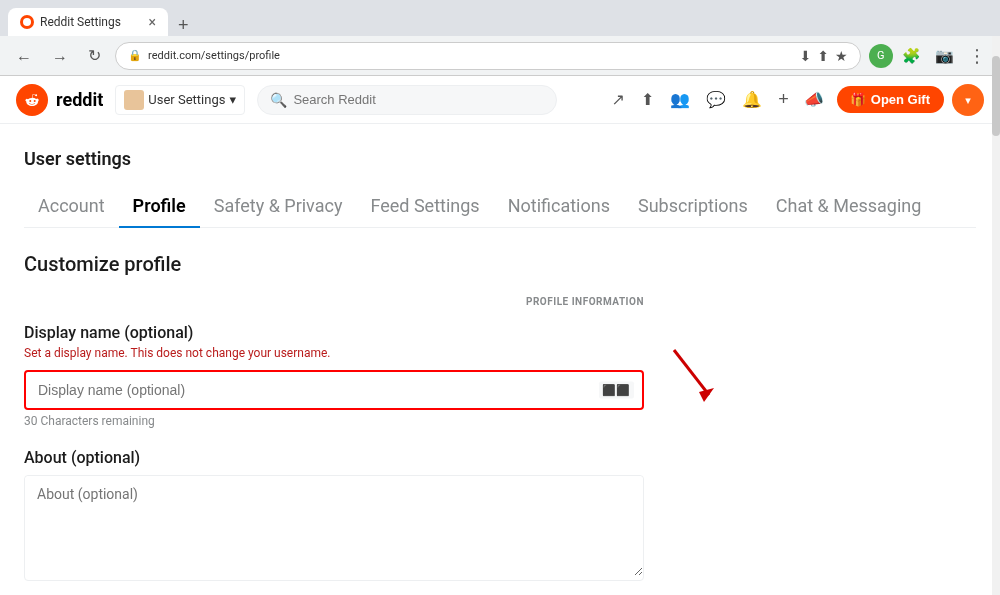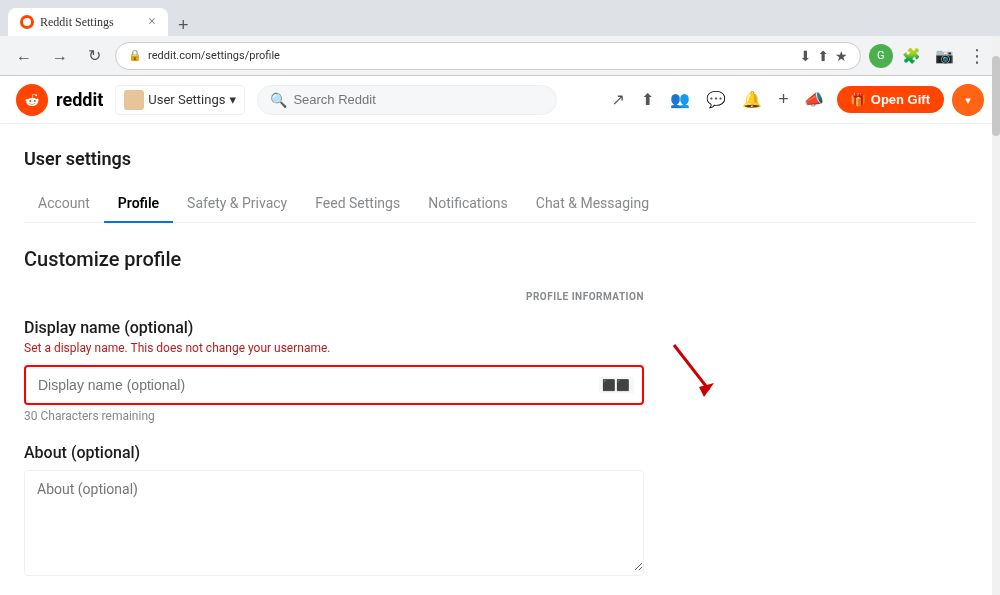--- a/index.html
+++ b/index.html
@@ -1,18 +1,18 @@
 <!DOCTYPE html>
 <html><head>
   <meta charset="utf-8">
   <style>
     * { margin: 0; padding: 0; box-sizing: border-box; }
     body { font-family: -apple-system, BlinkMacSystemFont, 'Segoe UI', Roboto, sans-serif; background: #fff; width: 1000px; height: 595px; overflow: hidden; }
     .tab-bar { display: flex; align-items: flex-end; padding: 6px 8px 0; background: #dee1e6; height: 36px; }
-    .tab { display: flex; align-items: center; gap: 6px; background: #fff; border-radius: 8px 8px 0 0; padding: 0 12px; height: 28px; font-size: 12px; color: #333; min-width: 160px; max-width: 220px; font-family: Liberation Serif, serif; }
+    .tab { display: flex; align-items: center; gap: 6px; background: #fff; border-radius: 8px 8px 0 0; padding: 0 12px; height: 28px; font-size: 12px; color: #333; min-width: 160px; max-width: 220px; }
     .tab-favicon { width: 14px; height: 14px; background: #ff4500; border-radius: 50%; display: flex; align-items: center; justify-content: center; }
     .tab-favicon::after { content: ''; width: 8px; height: 8px; background: white; border-radius: 50%; }
     .tab-title { flex: 1; font-size: 12px; white-space: nowrap; overflow: hidden; text-overflow: ellipsis; }
     .tab-close { color: #666; font-size: 14px; cursor: pointer; line-height: 1; }
     .tab-new { margin-left: 4px; background: none; border: none; font-size: 18px; color: #555; cursor: pointer; padding: 0 6px; }
     .browser-toolbar { display: flex; align-items: center; gap: 8px; padding: 6px 10px; background: #f1f3f4; border-bottom: 1px solid #ccc; height: 40px; }
     .nav-btn { background: none; border: none; font-size: 16px; color: #555; cursor: pointer; padding: 4px 6px; border-radius: 4px; }
     .address-bar { flex: 1; display: flex; align-items: center; background: #fff; border: 1px solid #ccc; border-radius: 20px; padding: 4px 12px; gap: 6px; height: 28px; }
     .lock-icon { color: #555; font-size: 11px; }
     .url-text { font-size: 11px; color: #333; flex: 1; }
@@ -35,21 +35,21 @@
     .icon-btn { background: none; border: none; font-size: 16px; color: #555; cursor: pointer; padding: 4px; }
     .open-gift-btn { background: #ff4500; color: white; border: none; border-radius: 20px; padding: 6px 14px; font-size: 13px; font-weight: 600; cursor: pointer; display: flex; align-items: center; gap: 4px; }
     .avatar-btn { width: 32px; height: 32px; border-radius: 50%; background: #ff4500; border: none; cursor: pointer; overflow: hidden; }
 
     
     .page-content { background: #fff; padding: 24px 24px 0; overflow-y: auto; height: calc(595px - 36px - 40px - 48px); }
     .page-title { font-size: 18px; font-weight: 600; color: #1c1c1c; margin-bottom: 16px; }
 
     
     .settings-tabs { display: flex; gap: 0; border-bottom: 1px solid #edeff1; margin-bottom: 24px; }
-    .tab-item { padding: 10px 14px; font-size: 14px; color: #878a8c; cursor: pointer; text-decoration: none; border-bottom: 2px solid transparent; margin-bottom: -1px; white-space: nowrap; }
+    .tab-item { padding: 10px 14px; font-size: 18px; color: #878a8c; cursor: pointer; text-decoration: none; border-bottom: 2px solid transparent; margin-bottom: -1px; white-space: nowrap; }
     .tab-item.active { color: #000000; border-bottom-color: #0079d3; font-weight: 600; }
 
     
     .settings-section { max-width: 620px; }
     .section-label { font-size: 10px; font-weight: 700; letter-spacing: 0.5px; color: #878a8c; text-transform: uppercase; margin-bottom: 16px; text-align: right; }
     .field-group { margin-bottom: 20px; }
     .field-label { font-size: 16px; font-weight: 500; color: #1c1c1c; margin-bottom: 4px; }
     .field-desc { font-size: 12px; color: #b91c1c; margin-bottom: 10px; }
     .text-input-wrapper { position: relative; border: 2px solid #ff0000; border-radius: 4px; }
     .text-input { width: 100%; padding: 10px 40px 10px 12px; font-size: 14px; border: none; outline: none; border-radius: 4px; color: #555; background: #fff; }
@@ -141,20 +141,21 @@
 
 <div class="page-content">
   <h1 class="page-title">User settings</h1>
 
   <div class="settings-tabs">
     <a class="tab-item">Account</a>
     <a class="tab-item active">Profile</a>
     <a class="tab-item">Safety &amp; Privacy</a>
     <a class="tab-item">Feed Settings</a>
     <a class="tab-item">Notifications</a>
+    <a class="tab-item">Subscriptions</a>
     <a class="tab-item">Chat &amp; Messaging</a>
   </div>
 
   <div class="settings-section">
     <h2 style="font-size:20px;font-weight:500;color:#1c1c1c;margin-bottom:20px;">Customize profile</h2>
 
     <p class="section-label">PROFILE INFORMATION</p>
 
     <div class="field-group">
       <div class="field-label">Display name (optional)</div>

